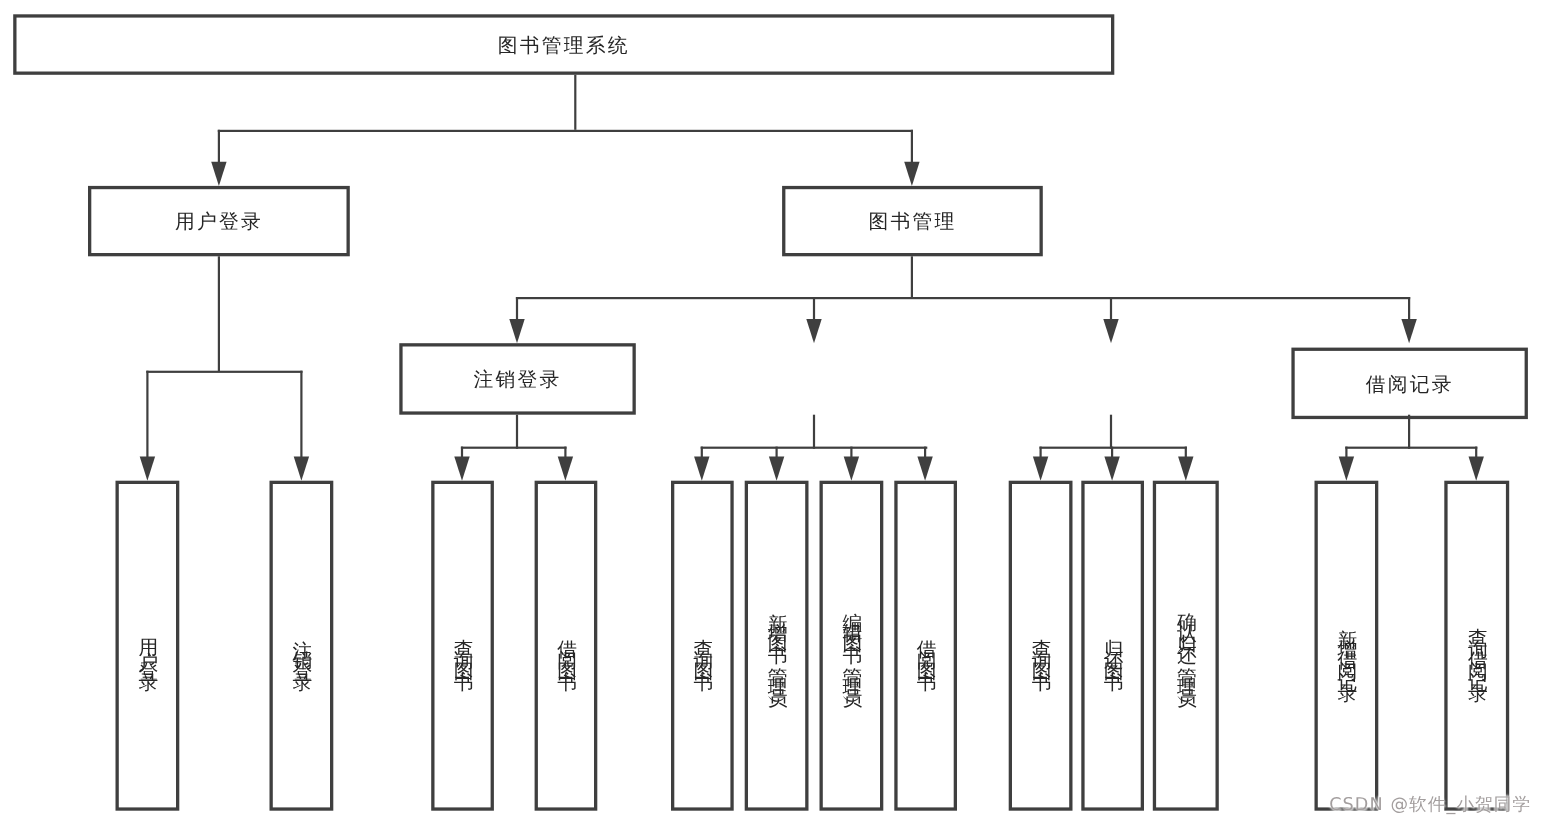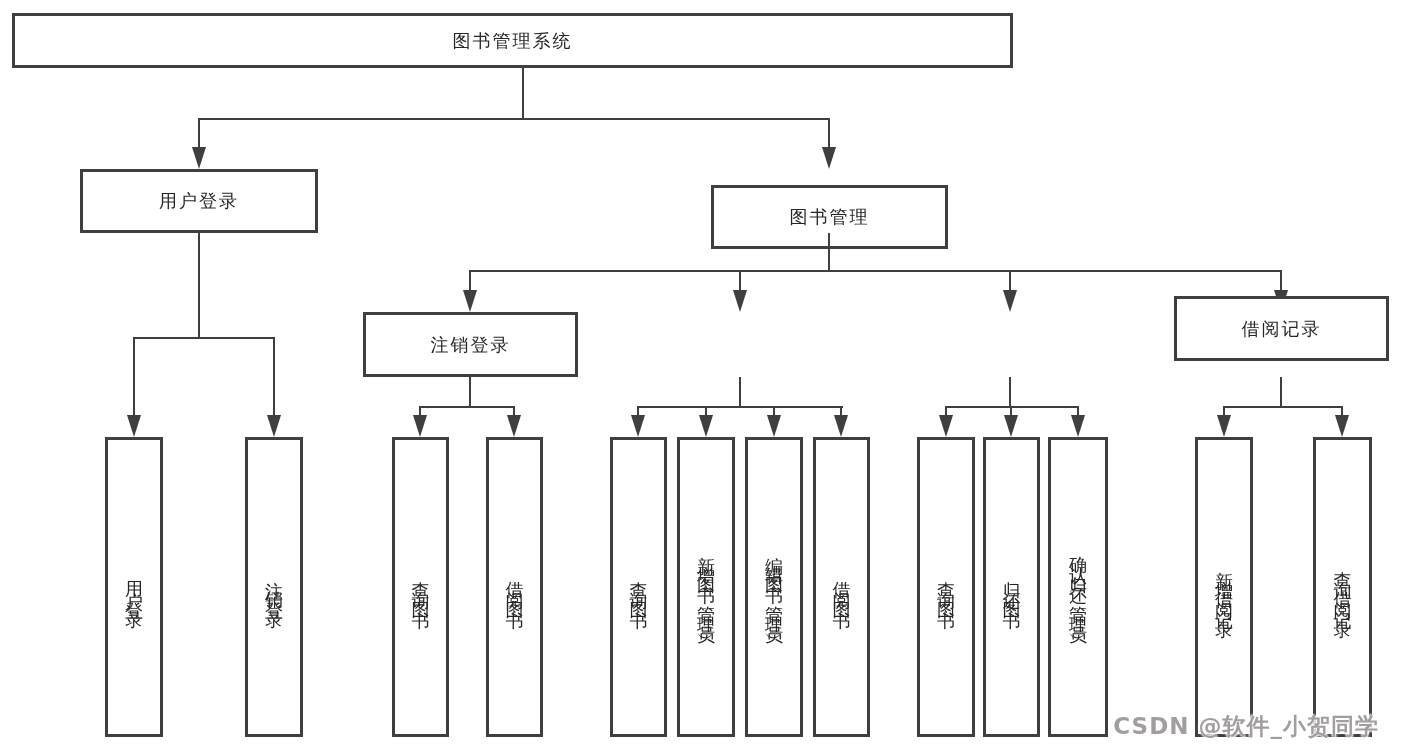--- a/index.html
+++ b/index.html
@@ -46,29 +46,28 @@
   .arrow {
     position: absolute;
     width: 0;
     height: 0;
     border-left: 7px solid transparent;
     border-right: 7px solid transparent;
     border-top: 22px solid var(--line, #3f3f3f);
   }
   .watermark {
     position: absolute;
-    right: 26px;
+    right: 13px;
     bottom: 5px;
-    font-size: 23px;
+    font-size: 16px;
     letter-spacing: 1px;
     color: var(--wm, #a39e9e);
     text-shadow: 0 0 3px #ffffff, 1px 1px 2px #ffffff, -1px -1px 2px #ffffff;
     z-index: 10;
     white-space: nowrap;
-    font-weight: bold;
   }
 </style>
 </head>
 <body>
 
 <div class="stage">
 
   <div class="box" style="left:12px; top:13px; width:1001px; height:55px;">
     <span class="hlabel">图书管理系统</span>
   </div>
@@ -76,21 +75,21 @@
   <div class="vline" style="left:522px; top:68px; height:50px;"></div>
   <div class="hline" style="left:198px; top:118px; width:632px;"></div>
   <div class="vline" style="left:198px; top:118px; height:31px;"></div>
   <div class="vline" style="left:828px; top:118px; height:31px;"></div>
   <div class="arrow" style="left:192px; top:147px;"></div>
   <div class="arrow" style="left:822px; top:147px;"></div>
 
   <div class="box" style="left:80px; top:169px; width:238px; height:64px;">
     <span class="hlabel">用户登录</span>
   </div>
-  <div class="box" style="left:711px; top:185px; width:237px; height:64px;">
+  <div class="box" style="left:711px; top:169px; width:237px; height:64px;">
     <span class="hlabel">图书管理</span>
   </div>
 
   <div class="vline" style="left:198px; top:233px; height:105px;"></div>
   <div class="hline" style="left:133px; top:337px; width:142px;"></div>
   <div class="vline" style="left:133px; top:337px; height:81px;"></div>
   <div class="vline" style="left:273px; top:337px; height:81px;"></div>
   <div class="arrow" style="left:127px; top:415px;"></div>
   <div class="arrow" style="left:267px; top:415px;"></div>
 
@@ -101,21 +100,21 @@
   <div class="vline" style="left:1009px; top:270px; height:22px;"></div>
   <div class="vline" style="left:1280px; top:270px; height:22px;"></div>
   <div class="arrow" style="left:463px; top:290px;"></div>
   <div class="arrow" style="left:733px; top:290px;"></div>
   <div class="arrow" style="left:1003px; top:290px;"></div>
   <div class="arrow" style="left:1274px; top:290px;"></div>
 
   <div class="box" style="left:363px; top:312px; width:215px; height:65px;">
     <span class="hlabel">注销登录</span>
   </div>
-  <div class="box" style="left:1174px; top:296px; width:215px; height:65px;">
+  <div class="box" style="left:1174px; top:316px; width:215px; height:65px;">
     <span class="hlabel">借阅记录</span>
   </div>
 
   <div class="vline" style="left:469px; top:377px; height:31px;"></div>
   <div class="hline" style="left:419px; top:406px; width:96px;"></div>
   <div class="vline" style="left:419px; top:406px; height:12px;"></div>
   <div class="vline" style="left:513px; top:406px; height:12px;"></div>
   <div class="arrow" style="left:413px; top:415px;"></div>
   <div class="arrow" style="left:507px; top:415px;"></div>
 

